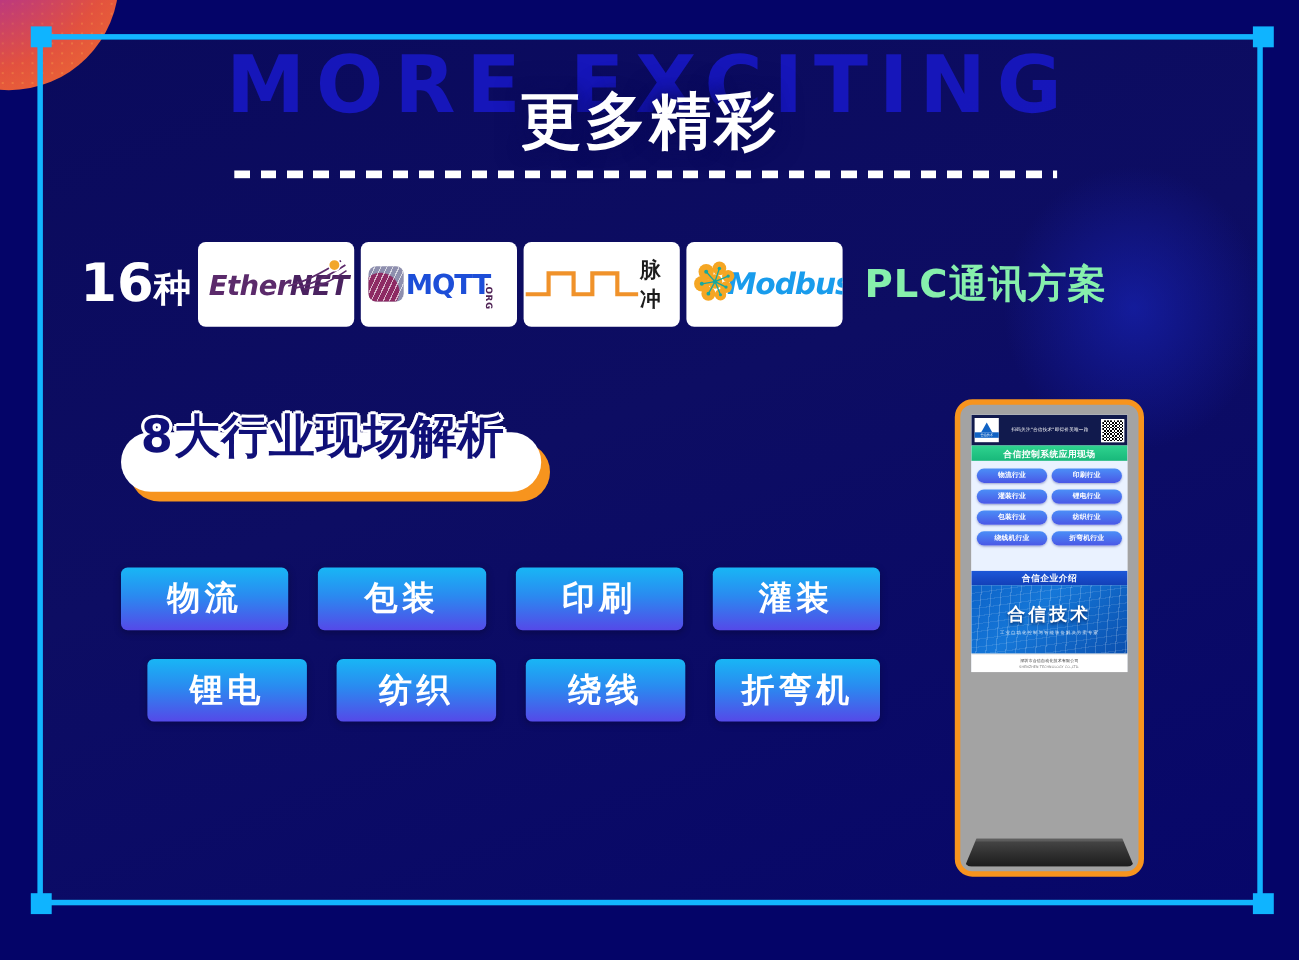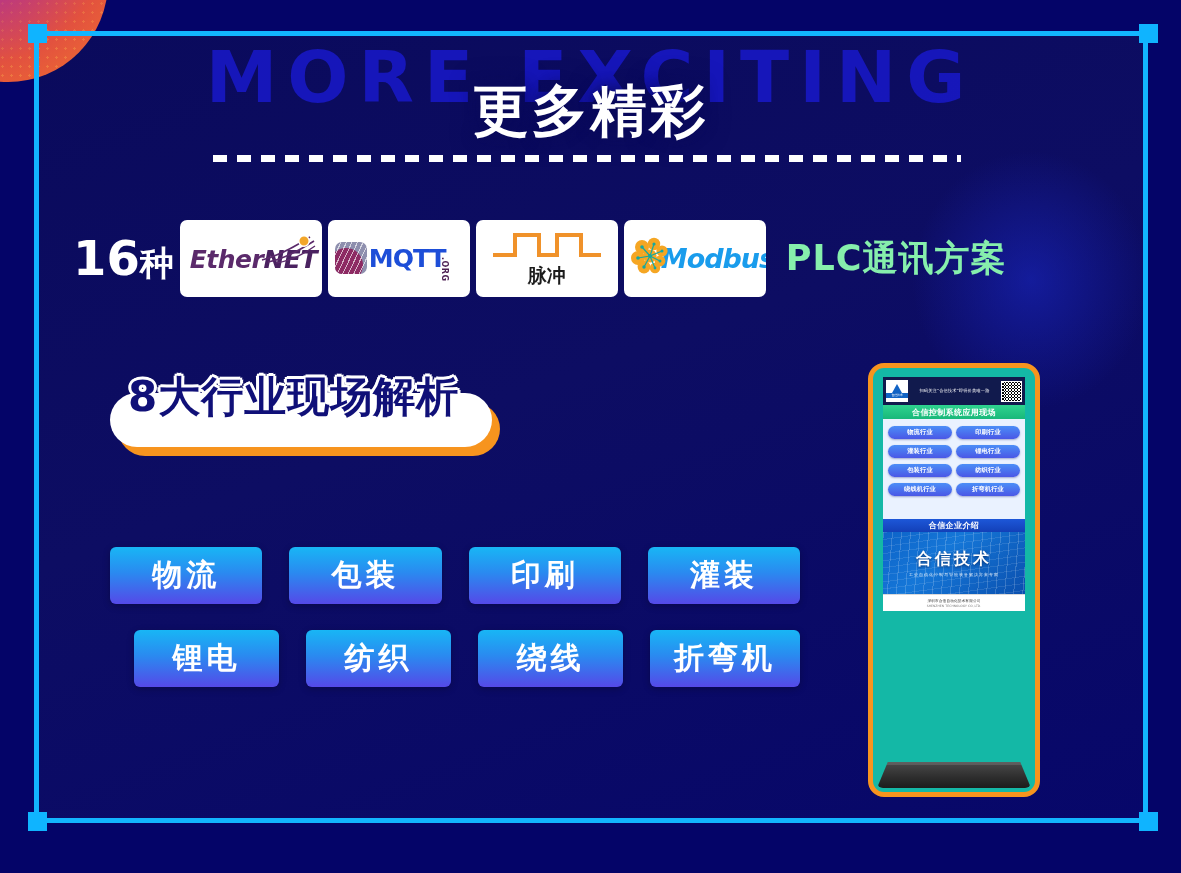--- a/index.html
+++ b/index.html
@@ -181,21 +181,21 @@
     font-size: 25px; font-weight: 900; color: #1d4ed8;
     letter-spacing: -1px; margin-left: 2px;
     font-family: "DejaVu Sans", "Liberation Sans", sans-serif;
   }
   .mqtt .org {
     font-size: 8px; font-weight: 800; color: #4e2154;
     transform: rotate(90deg); transform-origin: left top;
     margin-left: 3px; margin-top: 6px; letter-spacing: .5px;
   }
   
-  .pulse-box { display: flex; flex-direction: column; align-items: center; }
+  .pulse-box { display: flex; flex-direction: row; align-items: center; }
   .pulse-label { font-size: 19px; color: #1b1b1b; margin-top: 1px; font-weight: 600; }
   
   .modbus { position: relative; width: 132px; height: 48px; display:flex; align-items:center; }
   .modbus .word {
     font-size: 27px; font-weight: 900; font-style: italic;
     color: #199cec; letter-spacing: -1px; margin-left: 32px;
     font-family: "DejaVu Sans", "Liberation Sans", sans-serif;
   }
   .modbus .flower { position: absolute; left: 0; top: 2px; }
 
@@ -217,21 +217,21 @@
     position: absolute; left: 18px; top: -24px;
     font-size: 42px; font-weight: 800; color: #101078;
     letter-spacing: 1px; white-space: nowrap;
     text-shadow: 2px 2px 0 #ffffff, -2px 2px 0 #ffffff, 2px -2px 0 #ffffff, -2px -2px 0 #ffffff,
                  0 3px 0 #ffffff, 0 -3px 0 #ffffff, 3px 0 0 #ffffff, -3px 0 0 #ffffff;
   }
 
   
   .ind-grid {
     position: absolute;
-    left: 110px; top: 547px;
+    left: 110px; top: 516px;
     width: 690px;
   }
   .ind-row { display: flex; }
   .ind-row + .ind-row { margin-top: 26px; padding-left: 24px; }
   .ind-btn {
     height: 57px;
     border-radius: 6px;
     background: linear-gradient(180deg, #18b6f5 0%, #2a8af0 45%, #5549e8 100%);
     color: #ffffff;
     font-size: 30px;
@@ -247,21 +247,21 @@
   .ind-gap { width: 27px; flex: none; }
 
   
   .kiosk {
     position: absolute;
     left: 868px; top: 363px;
     width: 172px; height: 434px;
     border: 5px solid #f7941e;
     border-radius: 16px;
     box-sizing: border-box;
-    background: #14b8a6;
+    background: #a3a3a3;
     overflow: hidden;
   }
   .kiosk-screen {
     position: absolute;
     left: 10px; top: 9px;
     width: 142px; height: 234px;
     background: #eef4ff;
     overflow: hidden;
     display: flex;
     flex-direction: column;

